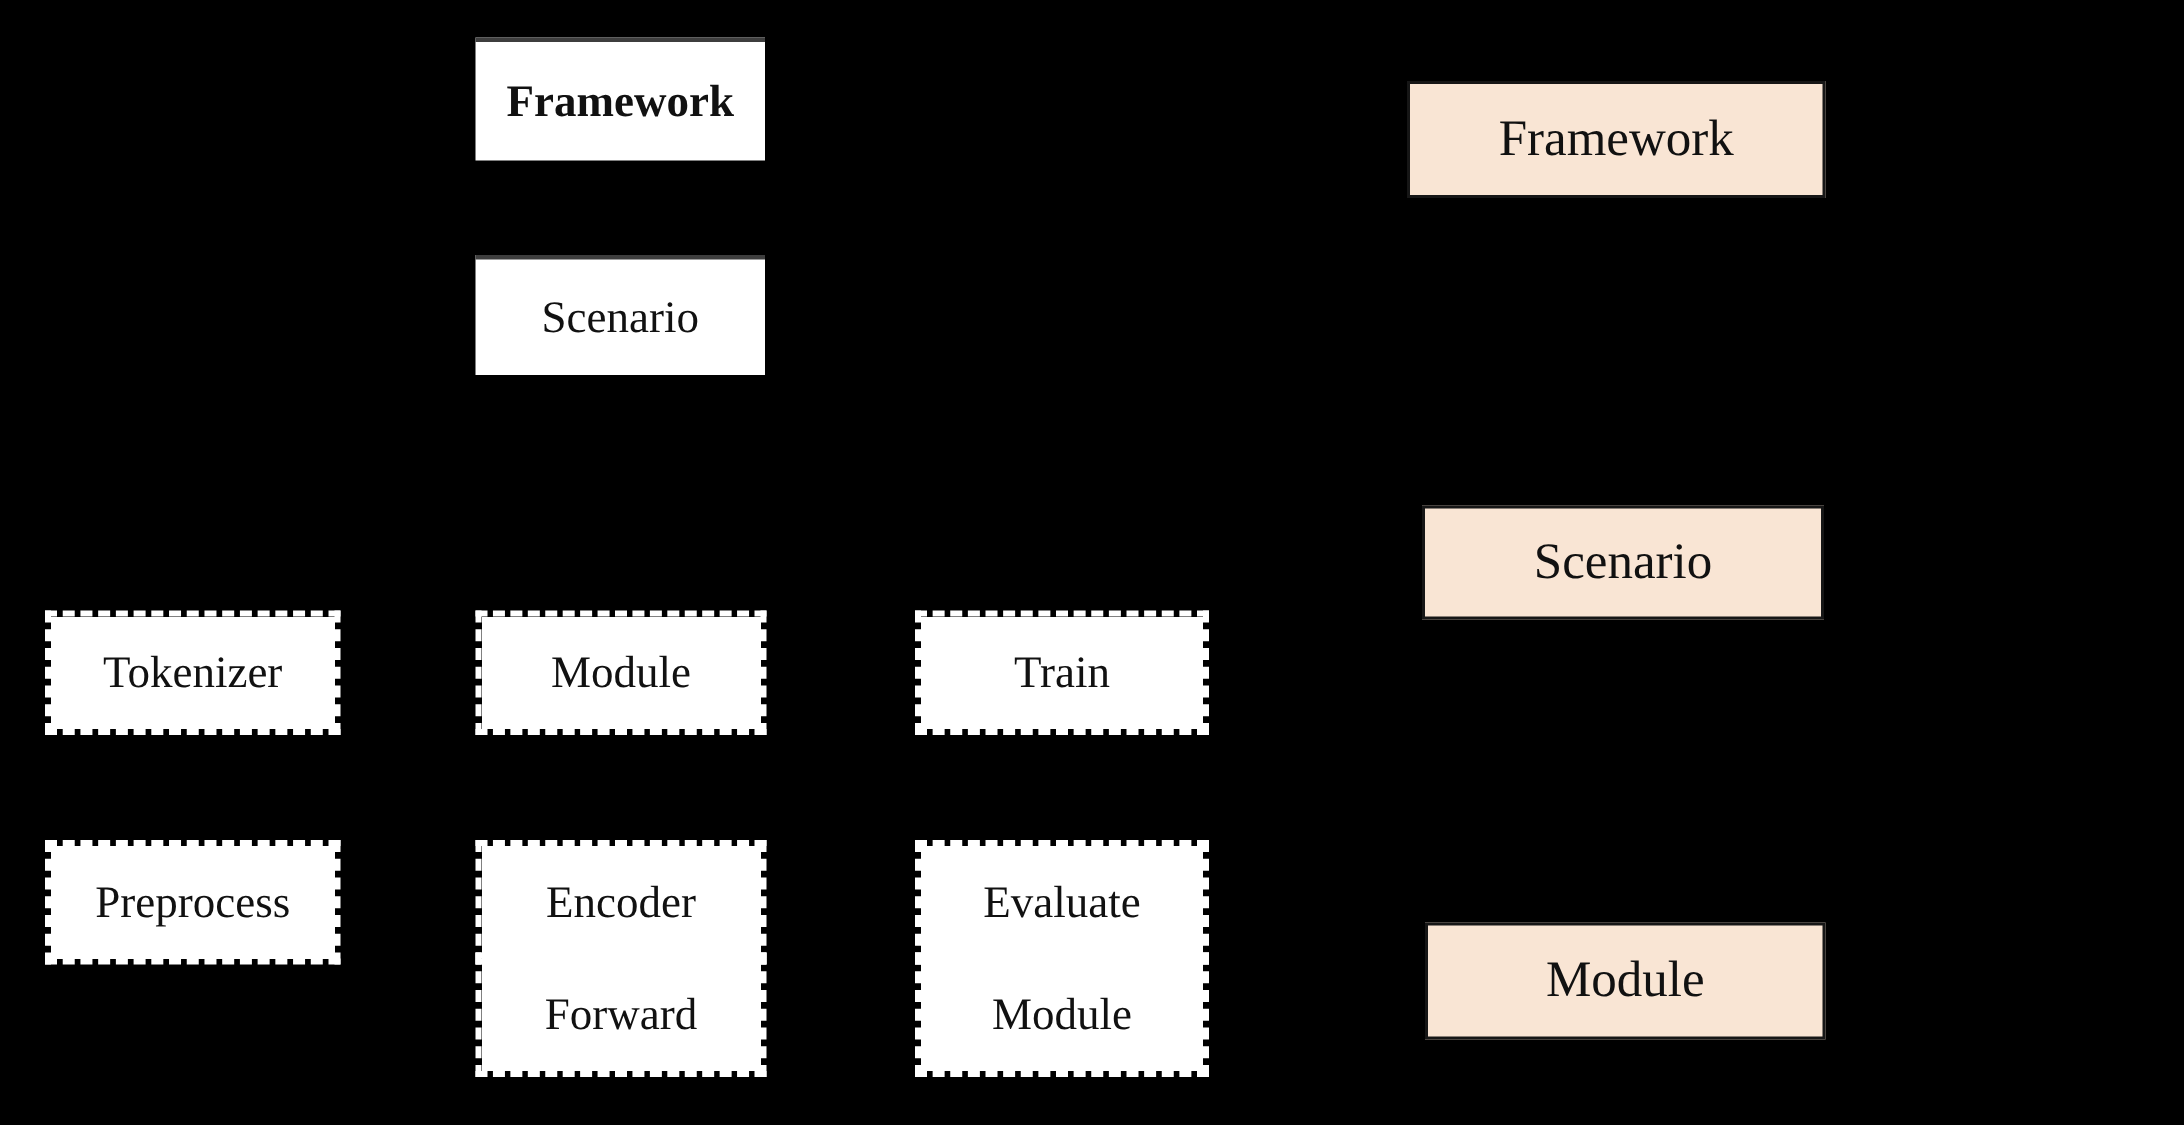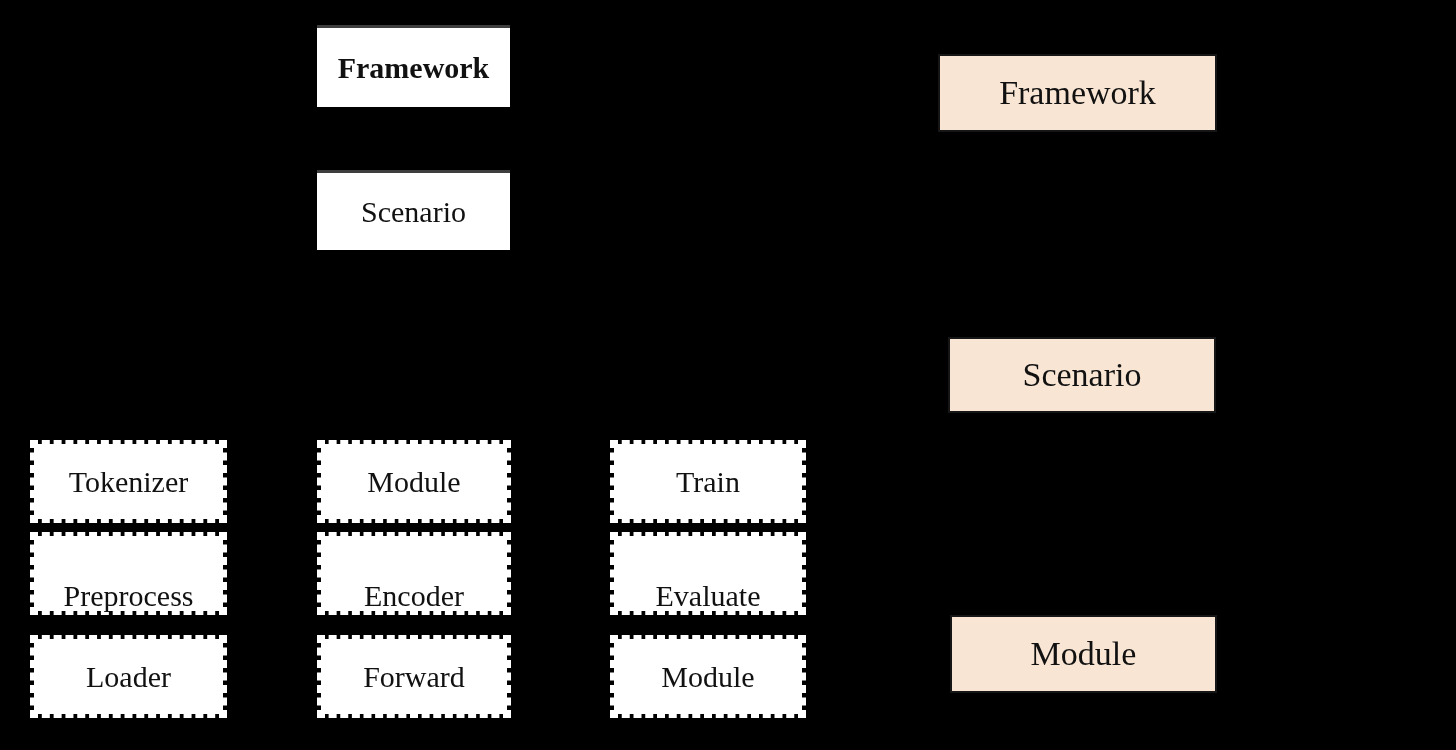--- a/index.html
+++ b/index.html
@@ -47,22 +47,22 @@
     font-size: 34px;
   }
   
   .pos-left-framework { left: 317px; top: 25px;  width: 193px; height: 82px; }
   .pos-left-scenario  { left: 317px; top: 170px; width: 193px; height: 80px; }
   
   .c0 { left: 30px;  width: 197px; }
   .c1 { left: 317px; width: 194px; }
   .c2 { left: 610px; width: 196px; }
   
-  .r0 { top: 440px; height: 83px; }
-  .r1 { top: 532px; height: 83px; align-items: flex-end; }
+  .r0 { top: 407px; height: 83px; }
+  .r1 { top: 560px; height: 83px; }
   .r2 { top: 635px; height: 83px; }
   
   .pos-right-framework { left: 938px; top: 54px;  width: 279px; height: 78px; }
   .pos-right-scenario  { left: 948px; top: 337px; width: 268px; height: 76px; }
   .pos-right-module    { left: 950px; top: 615px; width: 267px; height: 78px; }
 </style>
 </head>
 <body>
 
 <div class="stage">
@@ -72,23 +72,20 @@
   </div>
   <div class="box solid pos-left-scenario">
     <span>Scenario</span>
   </div>
 
   <div class="box dashed c0 r0">
     <span>Tokenizer</span>
   </div>
   <div class="box dashed c0 r1">
     <span>Preprocess</span>
-  </div>
-  <div class="box dashed c0 r2">
-    <span>Loader</span>
   </div>
 
   <div class="box dashed c1 r0">
     <span>Module</span>
   </div>
   <div class="box dashed c1 r2">
     <span>Forward</span>
   </div>
   <div class="box dashed c1 r1">
     <span>Encoder</span>

